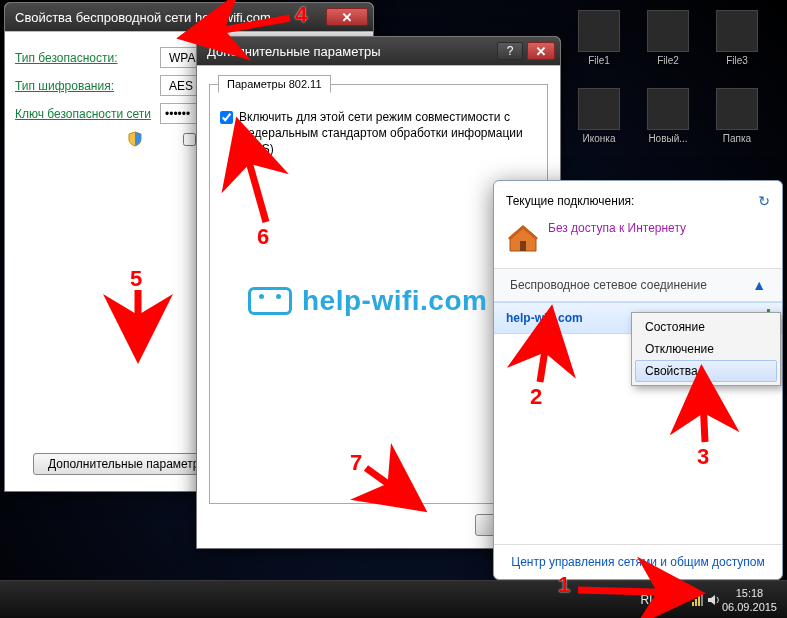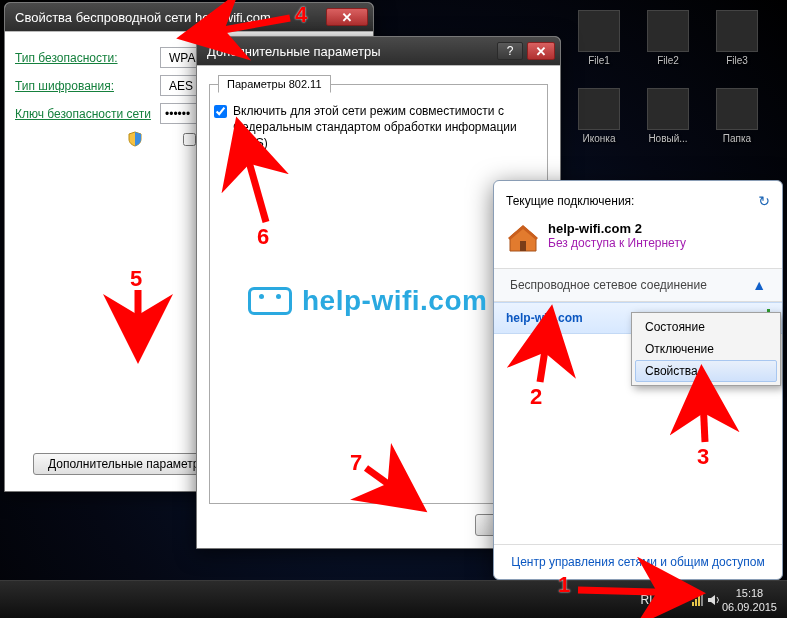--- a/index.html
+++ b/index.html
@@ -68,21 +68,21 @@
   .shield { width: 16px; height: 16px; display: inline-block; }
   .shield svg { width:100%; height:100%; }
 
   .btn {
     padding: 3px 14px; border: 1px solid #888; border-radius: 3px;
     background: linear-gradient(#f8f8f8, #e0e0e0);
     cursor: pointer; font-family: inherit; font-size: 12px;
   }
 
   
-  .innertab { border: 1px solid #aaa; padding: 4px; background: #fff; margin: 4px; min-height: 420px; position: relative; }
+  .innertab { border: 1px solid #aaa; padding: 10px; background: #fff; margin: 4px; min-height: 420px; position: relative; }
   .innertab-label { position: absolute; top: -10px; left: 8px; background: #fff; border: 1px solid #aaa; border-bottom: 1px solid #fff; padding: 2px 8px; font-size: 11px; }
 
   .chkrow { display: flex; align-items: flex-start; gap: 6px; }
   .chkrow input { margin-top: 2px; }
 
   
   .flyout {
     position: absolute;
     right: 4px; top: 180px;
     width: 290px;
@@ -232,21 +232,20 @@
   </div>
   <div class="fly-current">
     <span class="house-icon">
       <svg viewBox="0 0 34 34">
           <path fill="#e27b2e" stroke="#a8521a" d="M4 16 L17 5 L30 16 L30 30 L4 30 Z"></path>
           <rect fill="#7a3d18" x="14" y="20" width="6" height="10"></rect>
           <path fill="#c95f1d" d="M2 17 L17 4 L32 17 L30 19 L17 8 L4 19 Z"></path>
         </svg>
     </span>
     <div>
-      <div class="name">help-wifi.com  2</div>
       <div class="sub">Без доступа к Интернету</div>
     </div>
   </div>
   <div class="fly-subhead">
     <span>Беспроводное сетевое соединение</span>
     <span class="chev">▲</span>
   </div>
   <div class="fly-item">
     <span class="nm">help-wifi.com</span>
     <span class="st">

